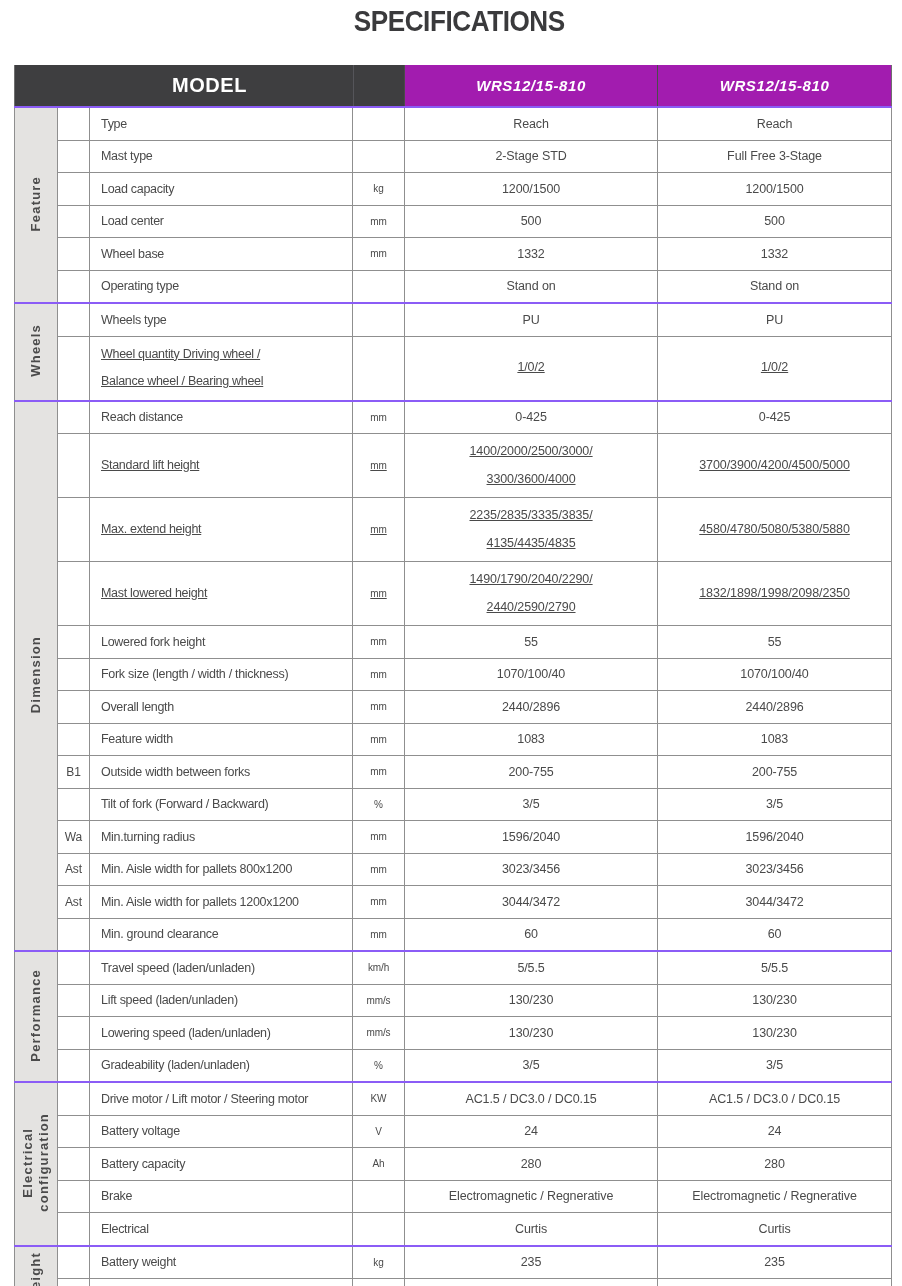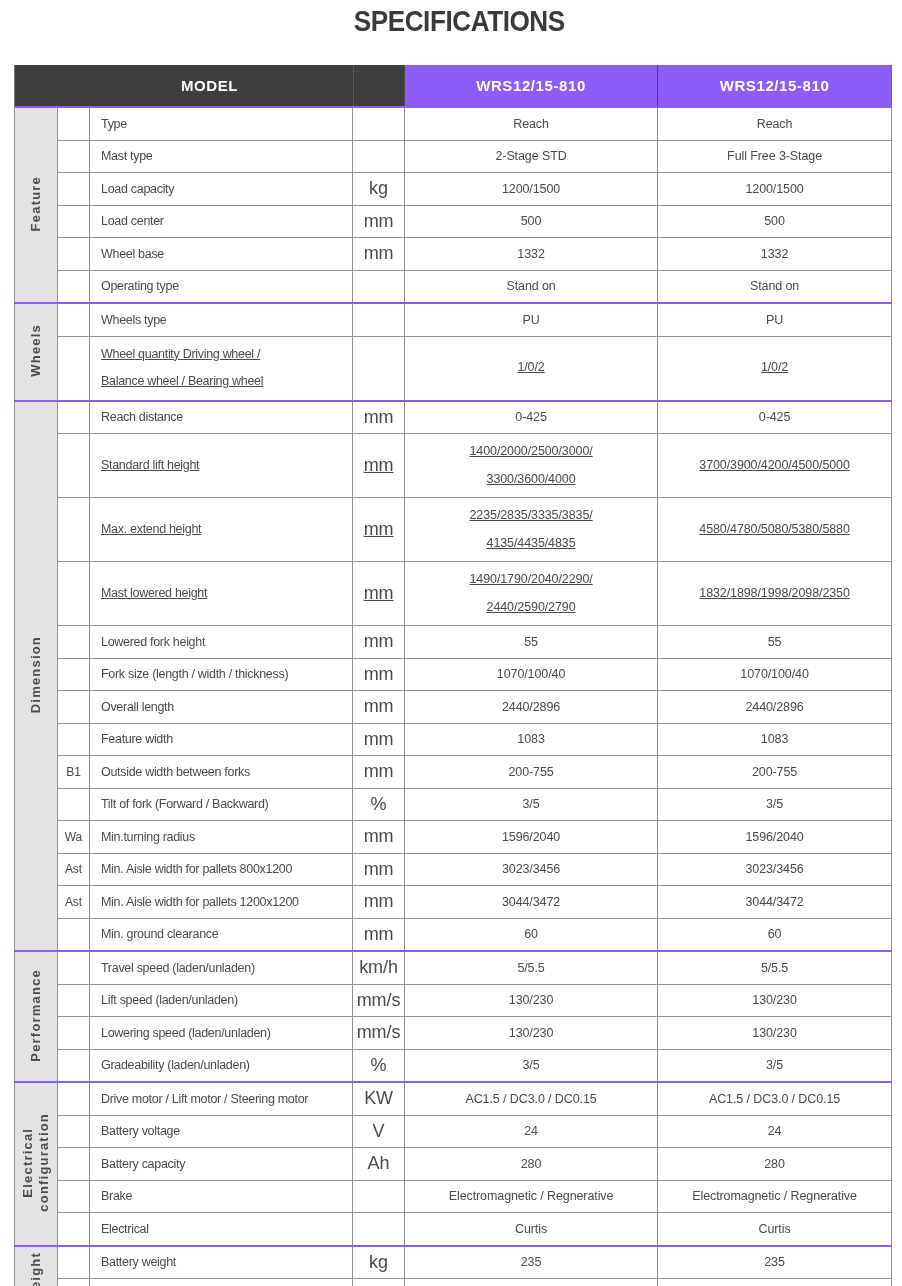--- a/index.html
+++ b/index.html
@@ -23,50 +23,50 @@
     width:877px;
     border-collapse:collapse; table-layout:fixed;
     border-left:1px solid #6e6e6e;
     border-right:1px solid #6e6e6e;
     border-bottom:4px solid #3e3e40;
   }
   th {
     height:41px;
     background:#3e3e40;
     color:#ffffff;
-    font-size:15px; font-weight:700; letter-spacing:0.6px;
+    font-size:20px; font-weight:700; letter-spacing:0.6px;
     padding:0; text-align:center; vertical-align:middle;
   }
   th.model {
     
     background-image:linear-gradient(#55555a,#55555a);
     background-size:1px 100%;
     background-position:338px 0;
     background-repeat:no-repeat;
   }
-  th.orange { background:#8b5cf6; border-left:1px solid #4b4b4b; font-size:15px; }
+  th.orange { background:#a21caf; border-left:1px solid #4b4b4b; font-size:15px;font-style:italic; }
   td {
     border:1px solid #8f8f8f;
     color:#4a4a4a;
     font-size:12.5px;
     height:31.5px;
     padding:0;
     text-align:center; vertical-align:middle;
     letter-spacing:-0.1px;
   }
   tr.group-start td { border-top:2px solid #8b5cf6; }
   tr.tall td { height:63px; line-height:2.2;text-decoration:underline; }
   td.code { font-size:12px; }
   td.param {
     text-align:left;
     padding-left:11px; padding-right:4px;
     white-space:pre-line;
     letter-spacing:-0.3px;
   }
-  td.unit { font-size:18px;margin-top:40px; }
+  td.unit { font-size:10px;margin-top:40px; }
   td.val { white-space:pre-line; }
   td.spine { background:#e4e3e1; }
   .vlabel {
     display:inline-block;
     writing-mode:vertical-rl;
     transform:rotate(180deg);
     font-weight:700; font-size:13px; color:#4b4b4b;
     letter-spacing:1.2px;
     white-space:pre-line;
     line-height:1.2;

